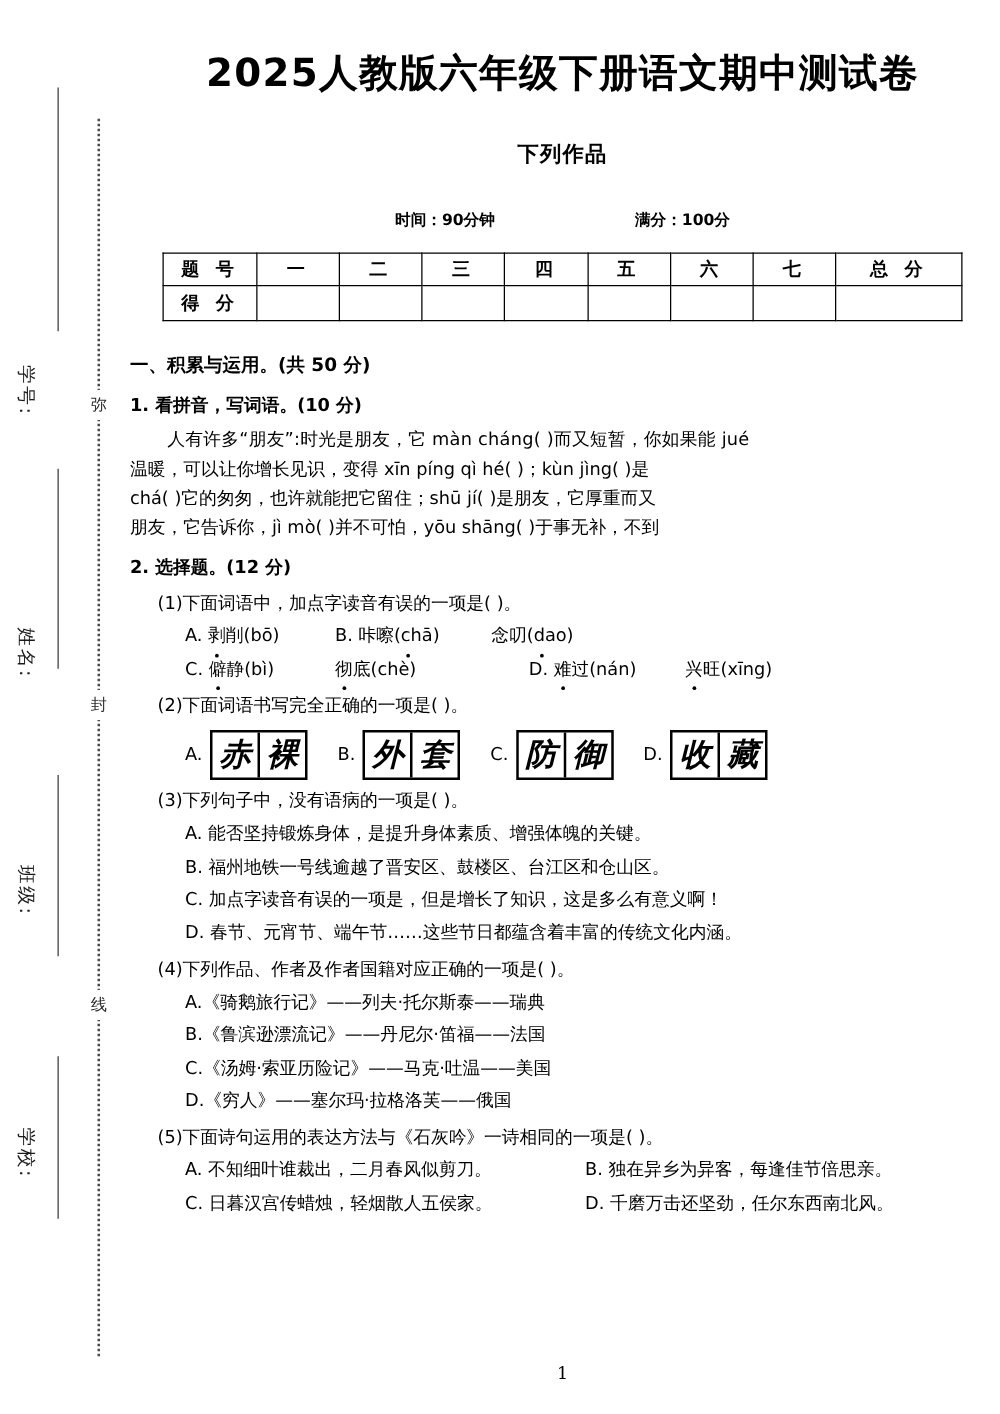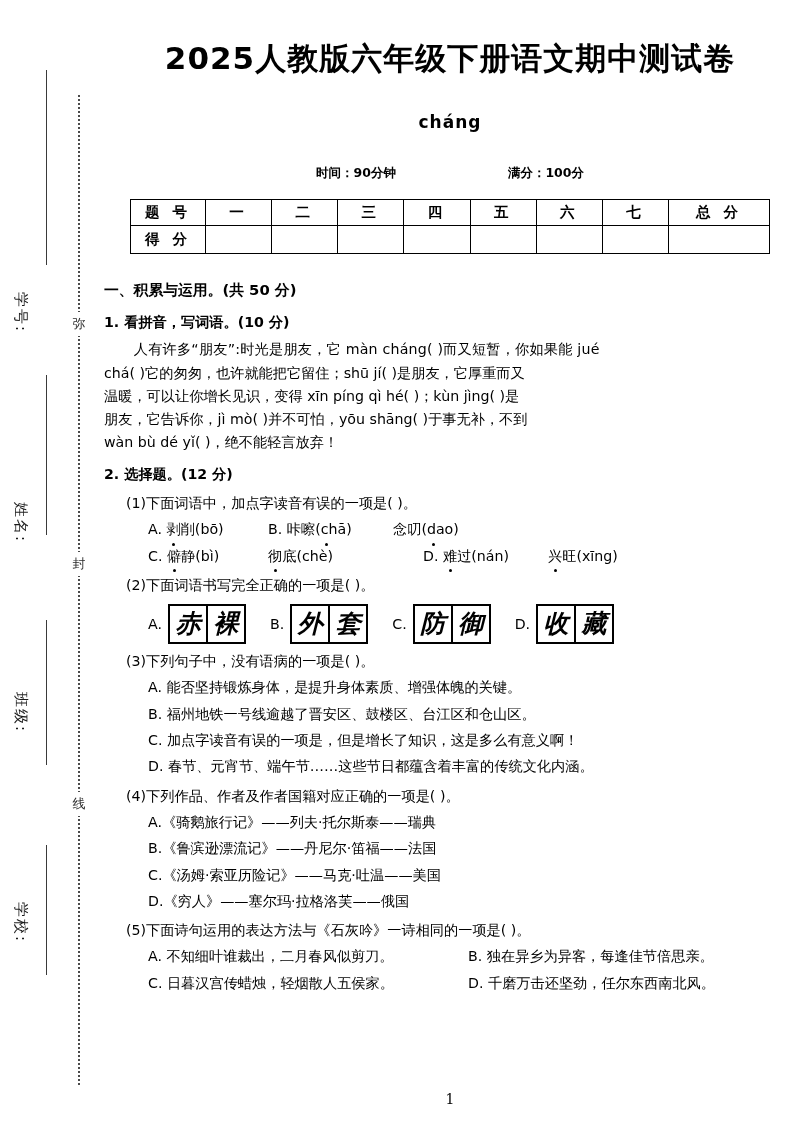--- a/index.html
+++ b/index.html
@@ -245,21 +245,21 @@
 
   <div class="vlabel l1">学号:</div>
   <div class="vlabel l2">姓名:</div>
   <div class="vlabel l3">班级:</div>
   <div class="vlabel l4">学校:</div>
 </div>
 
 <div class="page">
 
   <div class="doc-title">2025人教版六年级下册语文期中测试卷</div>
-  <div class="doc-subtitle">cháng</div>
+  <div class="doc-subtitle">下列作品</div>
 
   <div class="meta-row">
     <span class="m-time">时间：90分钟</span>
     <span>满分：100分</span>
   </div>
 
   <table class="score-table">
     <tbody>
         <tr>
       <td class="lead">题 号</td>
@@ -285,24 +285,23 @@
     </tr>
   </tbody>
     </table>
 
   <div class="content">
 
     <div class="sec-head">一、积累与运用。(共 50 分)</div>
 
     <div class="q-head">1. 看拼音，写词语。(10 分)</div>
     <div class="passage">人有许多“朋友”:时光是朋友，它 màn cháng(            )而又短暂，你如果能 jué</div>
+    <div>温暖，可以让你增长见识，变得 xīn píng qì hé(              )；kùn jìng(          )是</div>
     <div>chá(          )它的匆匆，也许就能把它留住；shū jí(            )是朋友，它厚重而又</div>
-    <div>温暖，可以让你增长见识，变得 xīn píng qì hé(              )；kùn jìng(          )是</div>
     <div>朋友，它告诉你，jì mò(          )并不可怕，yōu shāng(          )于事无补，不到</div>
-    <div>wàn bù dé yǐ(             )，绝不能轻言放弃！</div>
 
     <div class="q-head">2. 选择题。(12 分)</div>
 
     <div class="sub-q">(1)下面词语中，加点字读音有误的一项是(        )。</div>
     <div class="opts">
       <div class="opt-line two-col">
         <span class="cell-a"><span>A.</span>&nbsp;<span class="dotchar">剥</span><span>削(bō)</span></span>
         <span class="cell-c"><span>B.</span>&nbsp;<span>咔</span><span class="dotchar">嚓(chā)</span></span>
         <span class="cell-d"><span>念</span><span class="dotchar">叨(dao)</span></span>
       </div>

